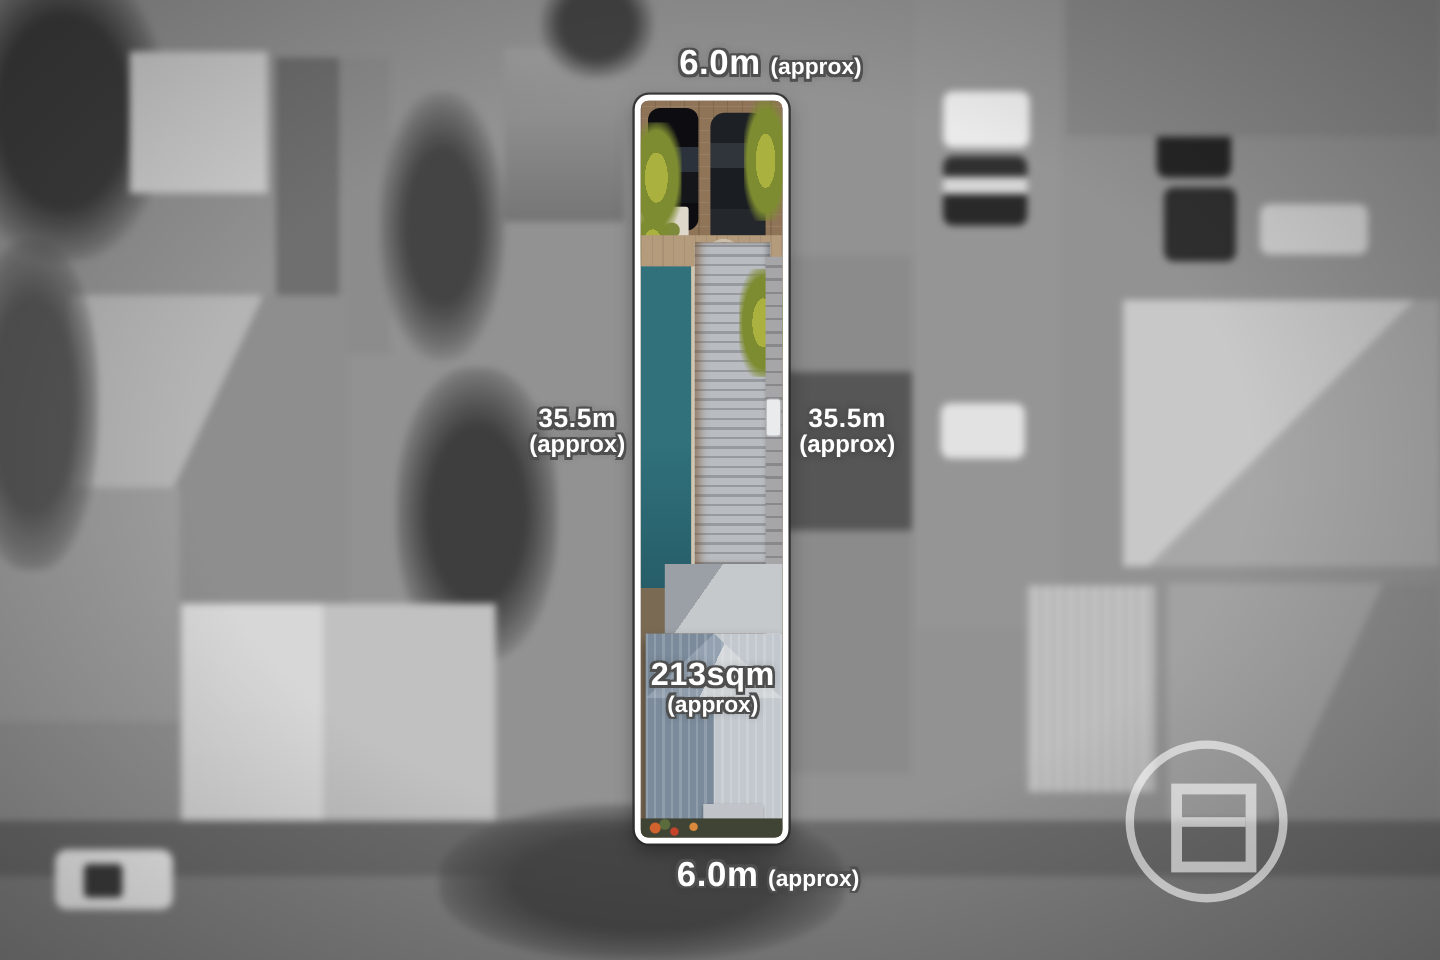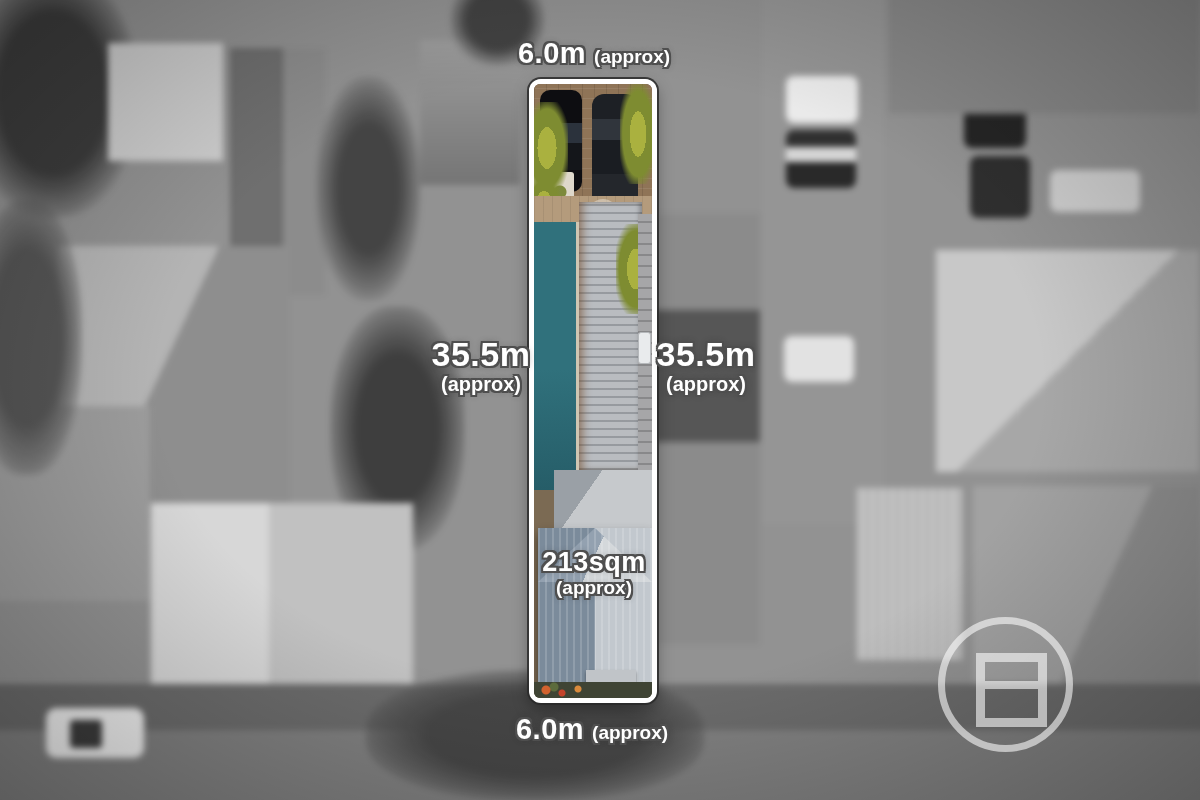--- a/index.html
+++ b/index.html
@@ -94,27 +94,27 @@
                               radial-gradient(circle at 28px 11px,#c4432a 0 3px,transparent 4px),
                               radial-gradient(circle at 44px 7px,#d98a3c 0 3px,transparent 4px),
                               radial-gradient(circle at 20px 5px,#5c6b3c 0 4px,transparent 5px);}
   .porch{left:52px;top:586px;width:50px;height:16px;background:#c0c4c8;box-shadow:0 2px 3px rgba(0,0,0,.4);}
   
   .lbl{position:absolute;z-index:5;color:#ffffff;font-weight:bold;text-align:center;line-height:1.05;
        text-shadow:-2px -2px 0 #4f4f4f,2px -2px 0 #4f4f4f,-2px 2px 0 #4f4f4f,2px 2px 0 #4f4f4f,
                    0 -2px 0 #4f4f4f,0 2px 0 #4f4f4f,-2px 0 0 #4f4f4f,2px 0 0 #4f4f4f,0 0 7px rgba(40,40,40,.45);}
   .lbl .v{font-size:29px;letter-spacing:.5px;}
   .lbl .q{font-size:19px;}
-  .lbl-h{white-space:nowrap;}
+  .lbl-h{white-space:nowrap;margin-left:48px;}
   .lbl-h .q{margin-left:8px;}
   .lbl-top{left:594px;top:38px;transform:translateX(-50%);}
   .lbl-bottom{left:592px;top:714px;transform:translateX(-50%);}
   .lbl-left{left:481px;top:337px;transform:translateX(-50%);}
   .lbl-right{left:706px;top:337px;transform:translateX(-50%);}
-  .lbl-side .v{display:block;font-size:34px;}
+  .lbl-side .v{display:block;font-size:22px;}
   .lbl-side .q{display:block;font-size:20px;margin-top:1px;}
   .lbl-area{left:594px;top:548px;transform:translateX(-50%);z-index:6;}
   .lbl-area .v{display:block;font-size:27px;}
   .lbl-area .q{display:block;font-size:19px;margin-top:2px;}
   
   .wm{position:absolute;left:938px;top:617px;width:135px;height:135px;z-index:4;}
   .wm-ring{position:absolute;inset:0;border:7px solid rgba(255,255,255,.58);border-radius:50%;box-sizing:border-box;}
   .wm-sq{position:absolute;left:38px;top:36px;width:71px;height:74px;box-sizing:border-box;
          border:9px solid rgba(255,255,255,.58);}
   .wm-bar{position:absolute;left:47px;top:64px;width:53px;height:8px;background:rgba(255,255,255,.58);}

